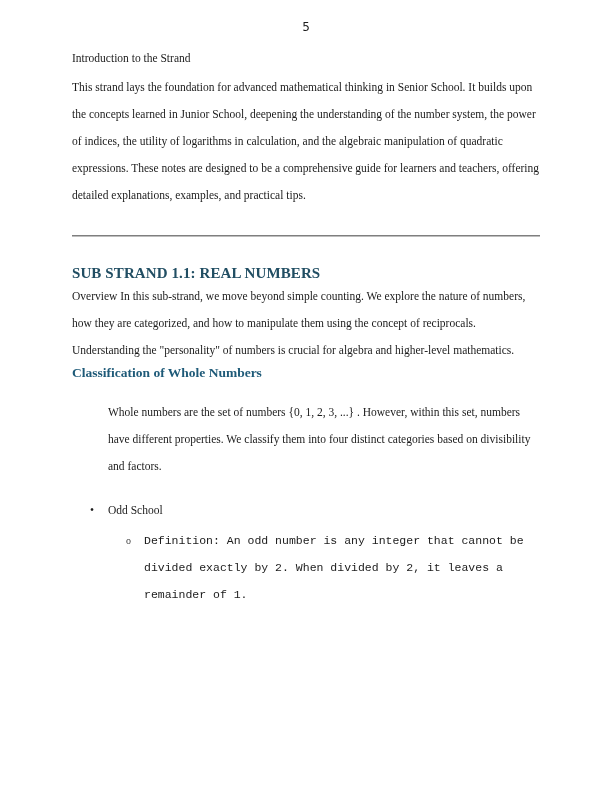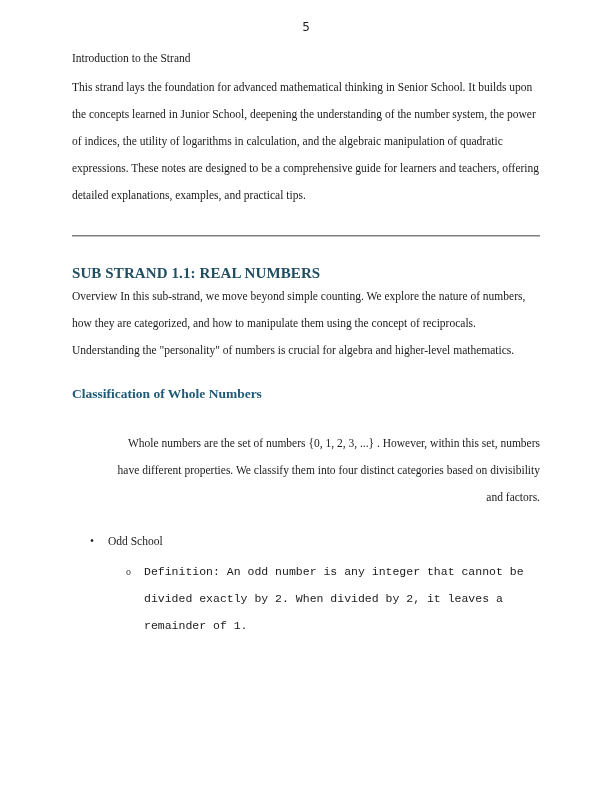--- a/index.html
+++ b/index.html
@@ -62,31 +62,29 @@
   .h2 {
     margin-top: 27px;
     font-size: 15px;
     line-height: 19px;
     font-weight: bold;
     color: #214e63;
     letter-spacing: 0.1px;
   }
   .para-overview { }
   .h3 {
-    margin-top: 21px;
     font-size: 13.5px;
     line-height: 17px;
     font-weight: bold;
     color: #1e5a78;
   }
   .para-classification {
-    margin-top: 28px;
+    margin-top: 18px;
     margin-left: 36px;
     width: 432px;
-    text-align: right;
   }
   .li-level1 {
     display: flex;
     margin-top: 17px;
     font-size: 11.5px;
     line-height: 27px;
   }
   .li-level1 .marker {
     margin-left: 18px;
     width: 18px;

